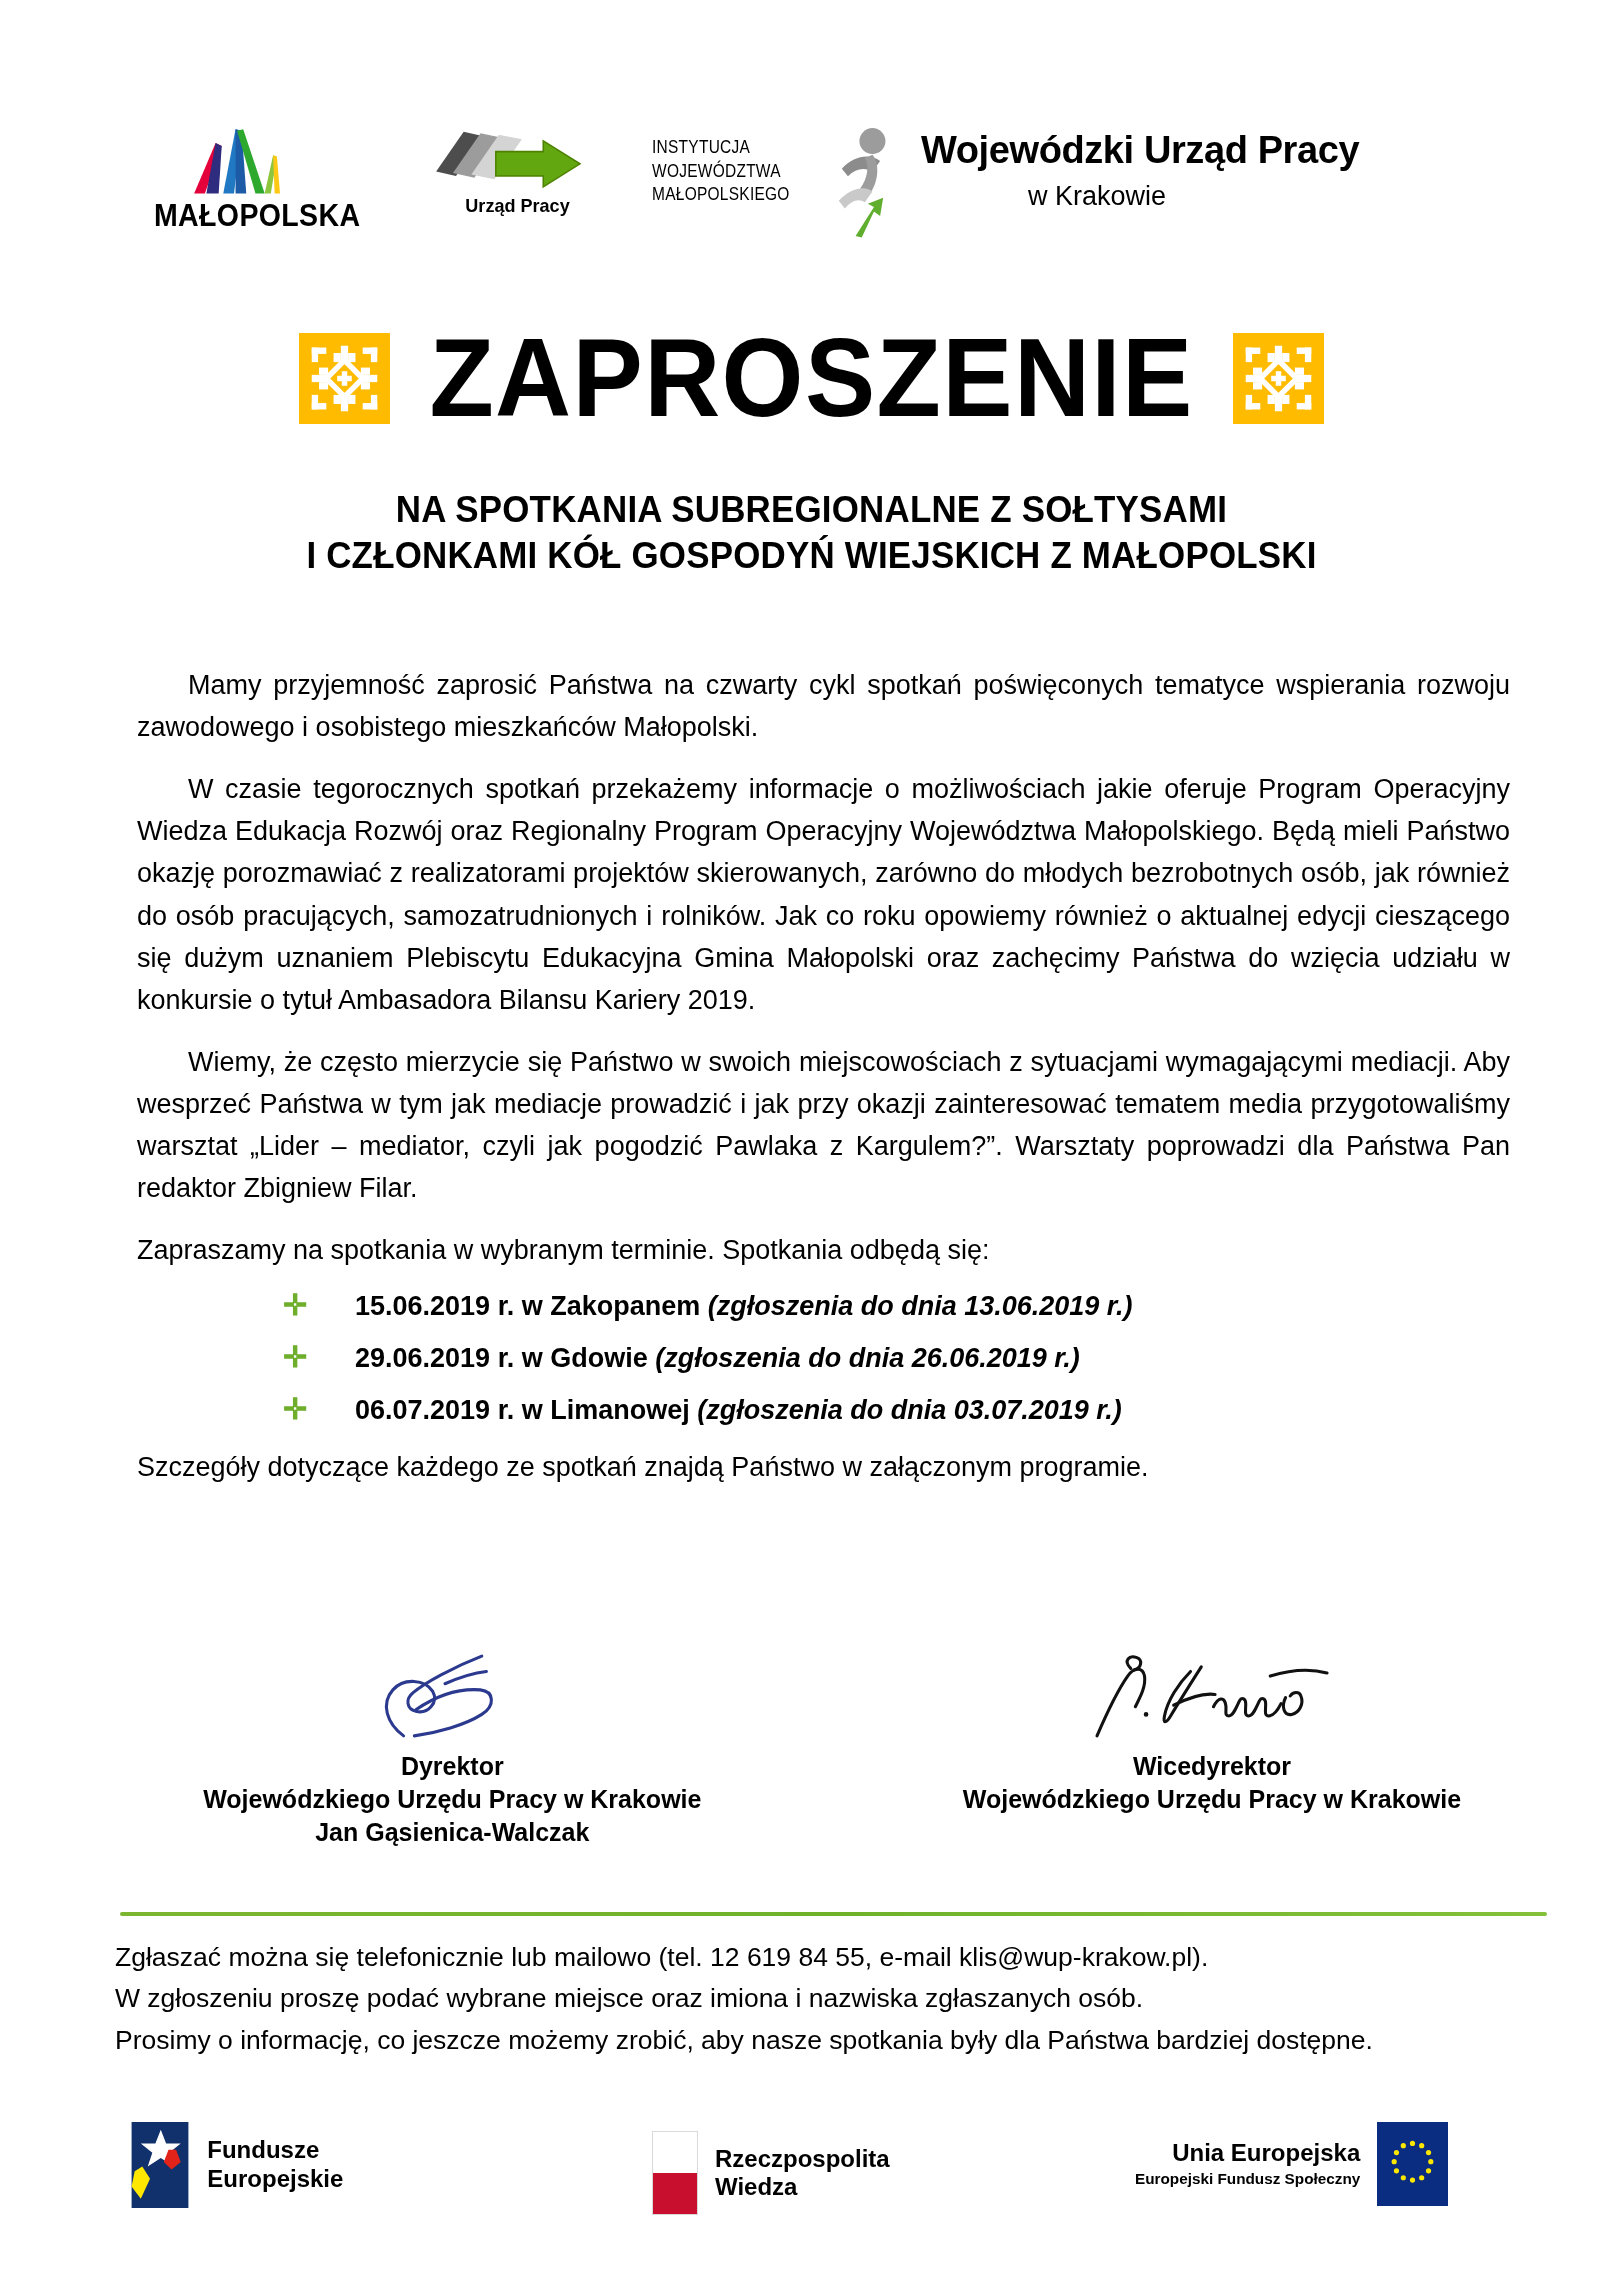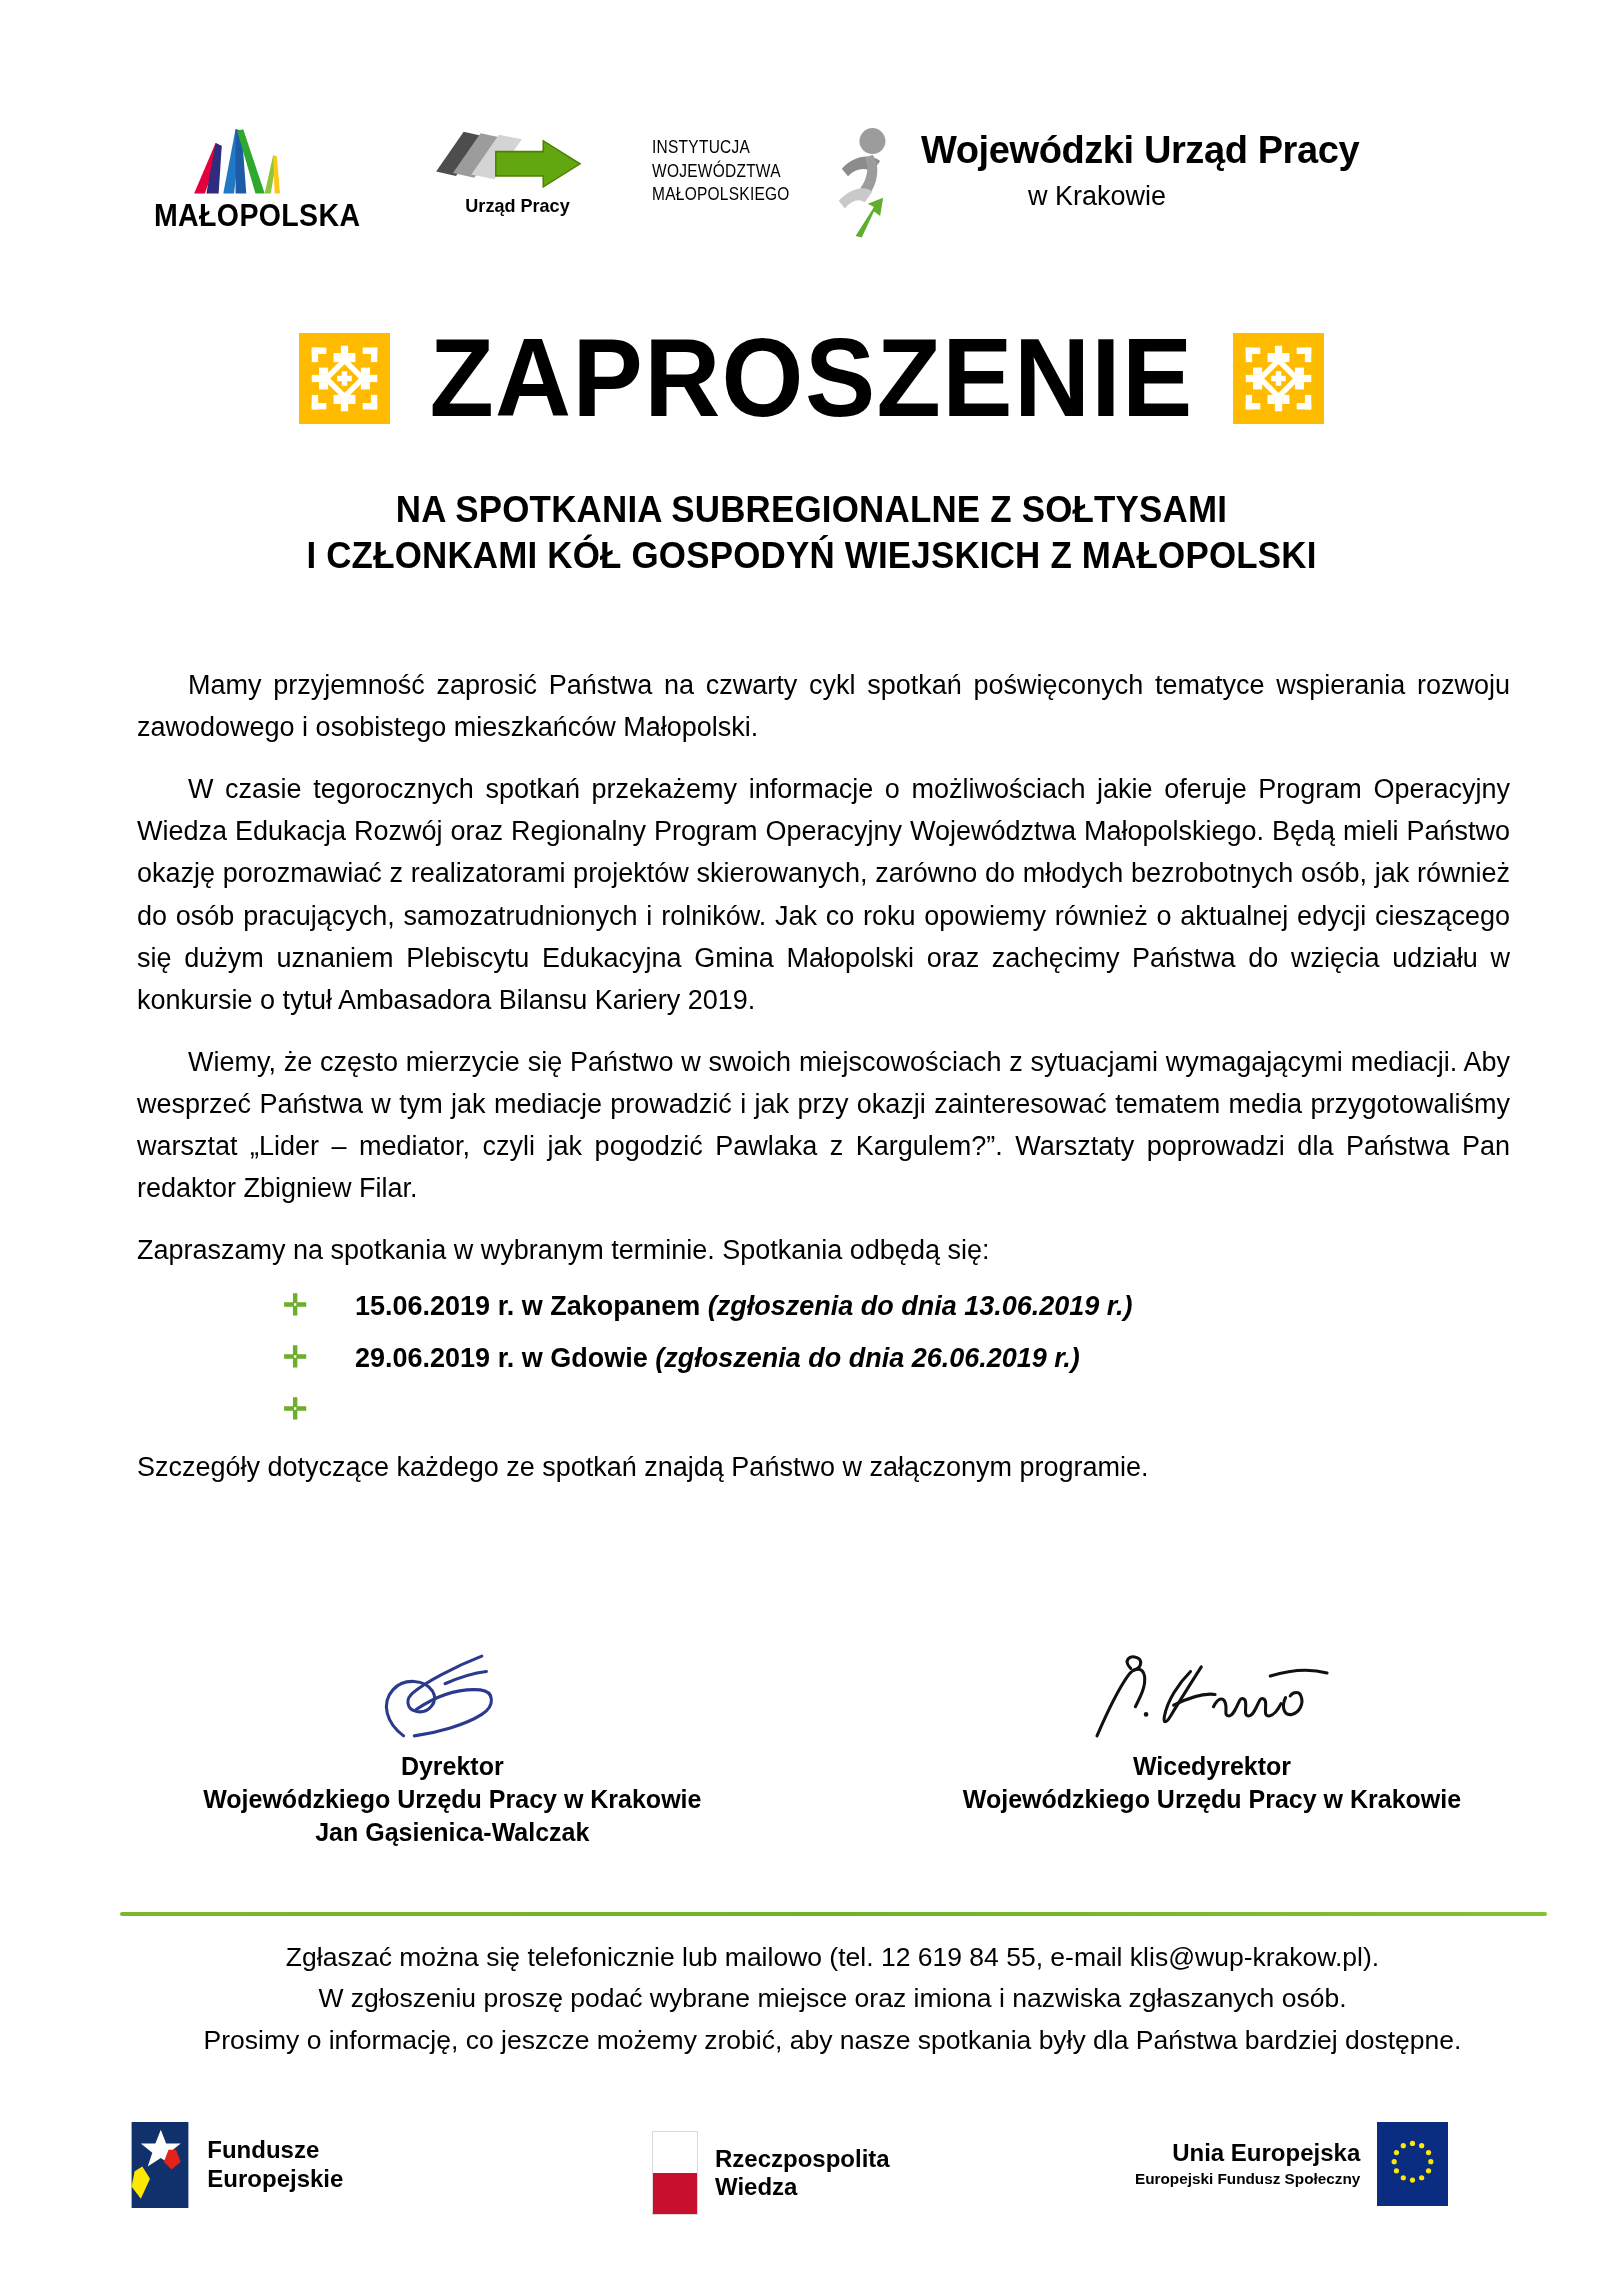--- a/index.html
+++ b/index.html
@@ -90,21 +90,21 @@
   .sig-lines div { white-space:nowrap; }
 
   .green-rule {
     position:absolute; left:120px; top:1912px; width:1427px; height:3.8px;
     background: linear-gradient(90deg,#7CB630 0%, #6FB22A 50%, #84C03A 100%);
     border-radius:2.3px;
   }
 
   
   .foot-text {
-    position:absolute; left:115px; top:1937px; width:1435px; text-align:center;
+    position:absolute; left:115px; top:1937px; width:1435px; 
     font-size:26.5px; line-height:1.56;
   }
   .foot-text div { white-space:nowrap; }
 
   
   .foot-logos { position:absolute; left:115px; top:2114px; width:1435px; height:123px; }
   .fl { position:absolute; display:flex; align-items:center; gap:17px; }
   .fl-fe  { left:15.3px;  top:7.7px; }
   .fl-rp  { left:537px; top:17px; }
   .fl-ue  { left:1020px; top:7.7px; }
@@ -242,20 +242,22 @@
         <span><span class="li-strong">15.06.2019 r. w Zakopanem</span>
         <span class="li-em">(zgłoszenia do dnia 13.06.2019 r.)</span></span>
       </li>
       <li>
         <span class="bullet">✛</span>
         <span><span class="li-strong">29.06.2019 r. w Gdowie</span>
         <span class="li-em">(zgłoszenia do dnia 26.06.2019 r.)</span></span>
       </li>
       <li>
         <span class="bullet">✛</span>
+        <span><span class="li-strong">06.07.2019 r. w Limanowej</span>
+        <span class="li-em">(zgłoszenia do dnia 03.07.2019 r.)</span></span>
       </li>
     </ul>
 
     <p class="after-list">Szczegóły dotyczące każdego ze spotkań znajdą Państwo w załączonym programie.</p>
   </div>
 
   <div class="sig-area">
     <div class="sig sig-left">
       <svg class="sig-scribble" viewBox="0 0 320 120">
         <g fill="none" stroke="#2B3A8F" stroke-width="4" stroke-linecap="round">

